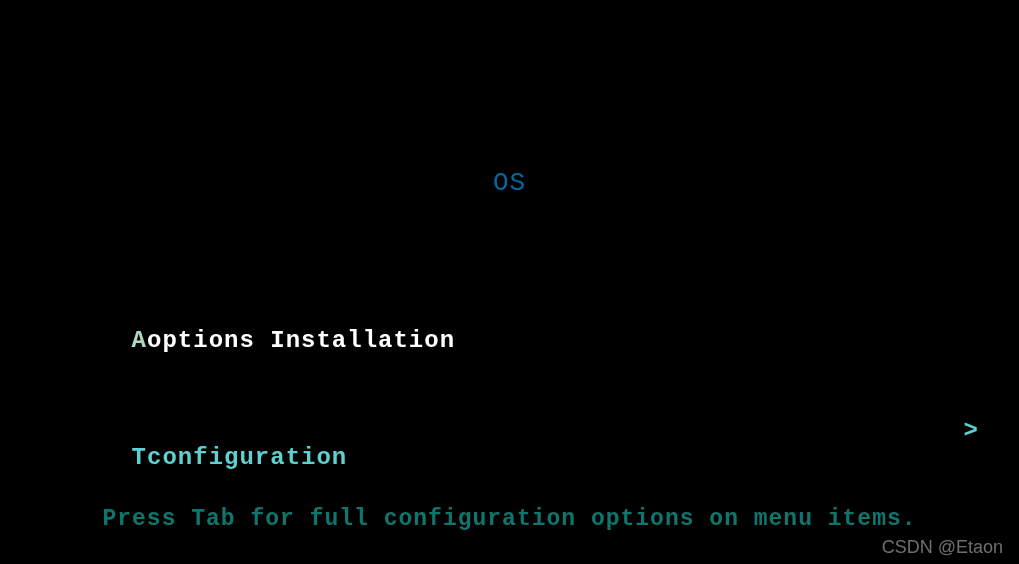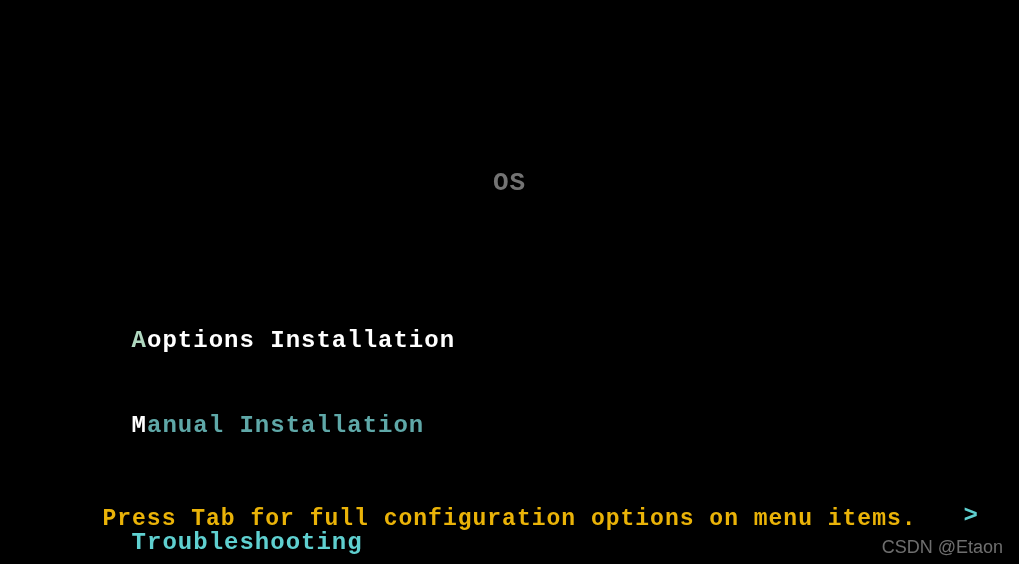--- a/index.html
+++ b/index.html
@@ -17,23 +17,23 @@
       overflow: hidden;
       position: relative;
       letter-spacing: 1px;
     }
     .title {
       position: absolute;
       top: 168px;
       left: 0;
       right: 0;
       text-align: center;
-      color: #737373;
+      color: #0369a1;
       font-size: 26px;
-      font-weight: bold;
+      font-weight: normal;
     }
     .menu {
       position: absolute;
       top: 300px;
       left: 70px;
       right: 30px;
     }
     .menu-item {
       margin-bottom: 4px;
       white-space: pre;
@@ -62,21 +62,21 @@
       right: 10px;
       top: 0;
       color: #5fd0d0;
     }
     .hint {
       position: absolute;
       bottom: 32px;
       left: 0;
       right: 0;
       text-align: center;
-      color: #eab308;
+      color: #0f766e;
       font-size: 23px;
       font-weight: bold;
     }
     .watermark {
       position: absolute;
       bottom: 6px;
       right: 16px;
       color: rgba(200, 200, 200, 0.55);
       font-family: Arial, sans-serif;
       font-size: 18px;
@@ -87,25 +87,22 @@
   </style>
 </head>
 <body>
 
 <div class="title">OS</div>
 
 <div class="menu">
   <div class="menu-item selected">
     <span class="hotkey">A</span><span>options Installation</span>
   </div>
-  <div class="menu-item normal">
-    <span class="hotkey">M</span><span>anual Installation</span>
-  </div>
   <div class="menu-item separator"></div>
   <div class="menu-item submenu">
-    <span class="hotkey">T</span><span>roubleshooting</span>
+    <span class="hotkey">T</span><span>configuration</span>
     <span class="submenu-indicator">&gt;</span>
   </div>
 </div>
 
 <div class="hint">Press Tab for full configuration options on menu items.</div>
 
 <div class="watermark">CSDN @Etaon</div>
 
 </body></html>

